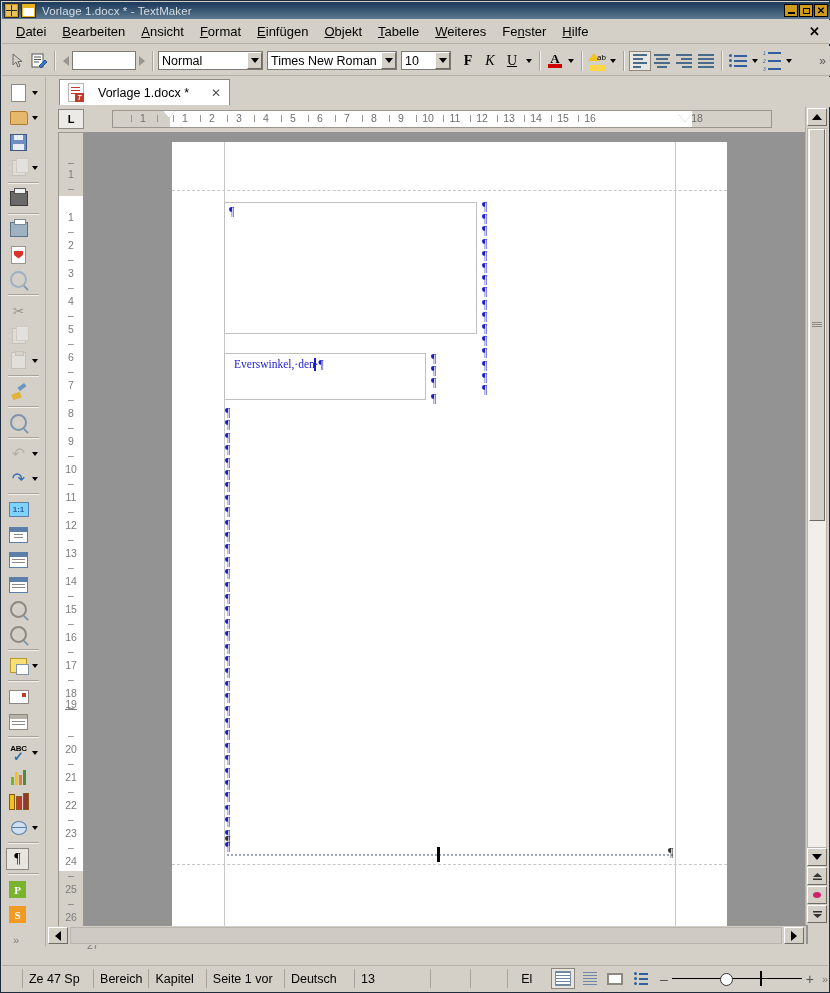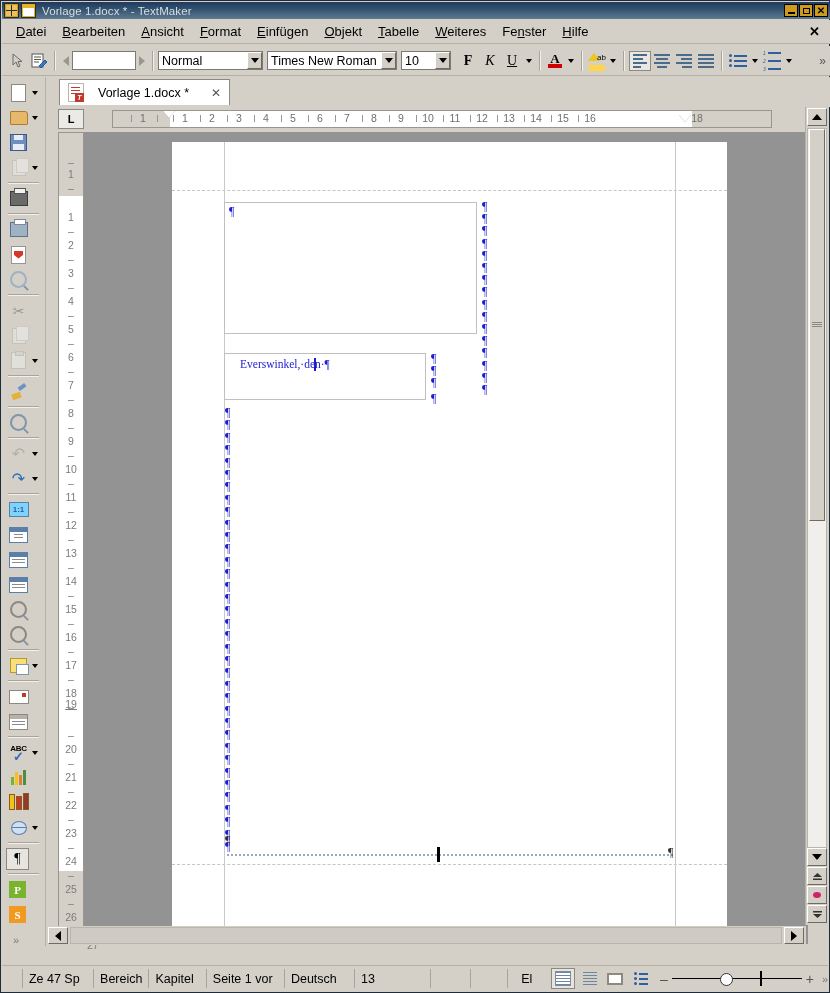--- a/index.html
+++ b/index.html
@@ -721,21 +721,21 @@
       <div class="hline" style="top:722px;"></div>
 
       <div class="frame" style="left:52px;top:60px;width:251px;height:130px;">
         <span class="pmark" style="left:4px;top:2px;">¶</span>
       </div>
 
 
       <div id="pcol1"></div>
 
       <div class="frame" style="left:52px;top:211px;width:200px;height:45px;">
-        <div class="doctext" style="left:15px;top:4px;">Everswinkel,·den·¶</div>
+        <div class="doctext" style="left:9px;top:4px;">Everswinkel,·den·¶</div>
         <div class="caret-bar" style="left:89px;top:4px;height:13px;"></div>
       </div>
       <div id="pcol2"></div>
 
       <div id="pcol3"></div>
 
       <div class="dotline" style="left:55px;width:447px;top:712px;"></div>
       <div class="tabmark" style="left:265px;top:705px;height:15px;"></div>
       <span class="pmark blk" style="left:496px;top:704px;">¶</span>
       <span class="pmark blk" style="left:53px;top:692px;">¶</span>

